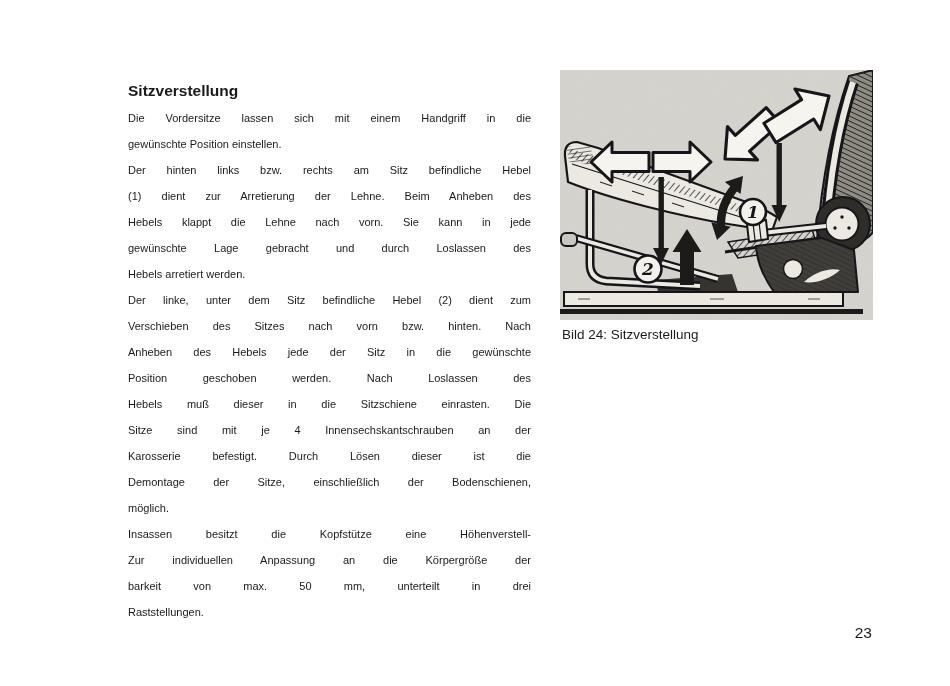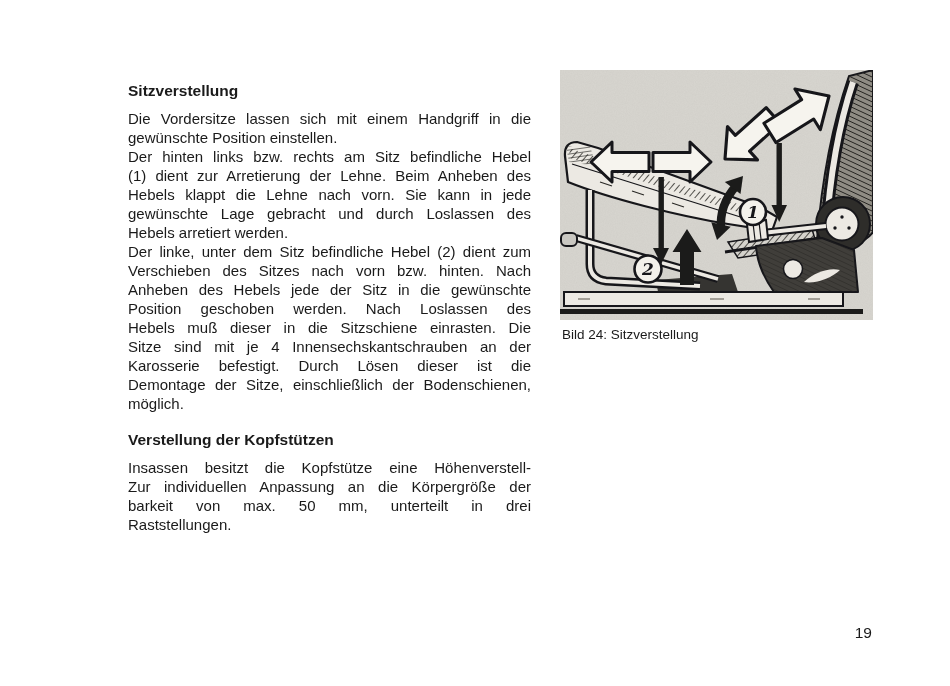--- a/index.html
+++ b/index.html
@@ -4,21 +4,21 @@
 <style>
   html,body{margin:0;padding:0;}
   body{
     width:950px;height:686px;position:relative;background:#ffffff;
     font-family:"Liberation Sans", sans-serif;color:#1a1a1a;overflow:hidden;
   }
   .text-col{position:absolute;left:128px;top:82px;width:403px;}
   .heading{font-size:15.5px;line-height:17px;font-weight:700;margin:0 0 10px 0;}
   .heading.second{margin-top:18px;}
   .para{margin:0;}
-  .jline{font-size:15px;line-height:19px;text-align:justify;text-align-last:justify;}
+  .jline{font-size:11px;line-height:19px;text-align:justify;text-align-last:justify;margin-top:7px;}
   .jline.end{text-align-last:left;}
   .figure{position:absolute;left:560px;top:70px;width:313px;}
   .figure-caption{position:absolute;left:562px;top:327px;font-size:13.5px;line-height:16px;}
   .page-number{position:absolute;left:800px;top:624px;width:72px;text-align:right;font-size:15.5px;}
   svg text.circ-num{
     font-family:"DejaVu Serif", serif;font-style:italic;font-weight:700;font-size:17px;
     fill:#16161a;text-anchor:middle;
   }
 </style>
 </head>
@@ -42,21 +42,20 @@
     <div class="jline">Verschieben des Sitzes nach vorn bzw. hinten. Nach</div>
     <div class="jline">Anheben des Hebels jede der Sitz in die gewünschte</div>
     <div class="jline">Position geschoben werden. Nach Loslassen des</div>
     <div class="jline">Hebels muß dieser in die Sitzschiene einrasten. Die</div>
     <div class="jline">Sitze sind mit je 4 Innensechskantschrauben an der</div>
     <div class="jline">Karosserie befestigt. Durch Lösen dieser ist die</div>
     <div class="jline">Demontage der Sitze, einschließlich der Bodenschienen,</div>
     <div class="jline end">möglich.</div>
   </div>
 
-  <p class="heading second">Verstellung der Kopfstützen</p>
   <div class="para">
     <div class="jline">Insassen besitzt die Kopfstütze eine Höhenverstell-</div>
     <div class="jline">Zur individuellen Anpassung an die Körpergröße der</div>
     <div class="jline">barkeit von max. 50 mm, unterteilt in drei</div>
     <div class="jline end">Raststellungen.</div>
   </div>
 </div>
 
 <div class="figure">
 <svg width="313" height="250" viewBox="0 0 313 250" xmlns="http://www.w3.org/2000/svg">
@@ -177,13 +176,13 @@
   </g>
   <g>
     <circle cx="193" cy="142" r="13" fill="#f3f1eb" stroke="#16161a" stroke-width="2.6"></circle>
     <text class="circ-num" x="193" y="148">1</text>
   </g>
 </svg>
 </div>
 
 <div class="figure-caption">Bild 24: Sitzverstellung</div>
 
-<div class="page-number">19</div>
+<div class="page-number">23</div>
 
 </body></html>

